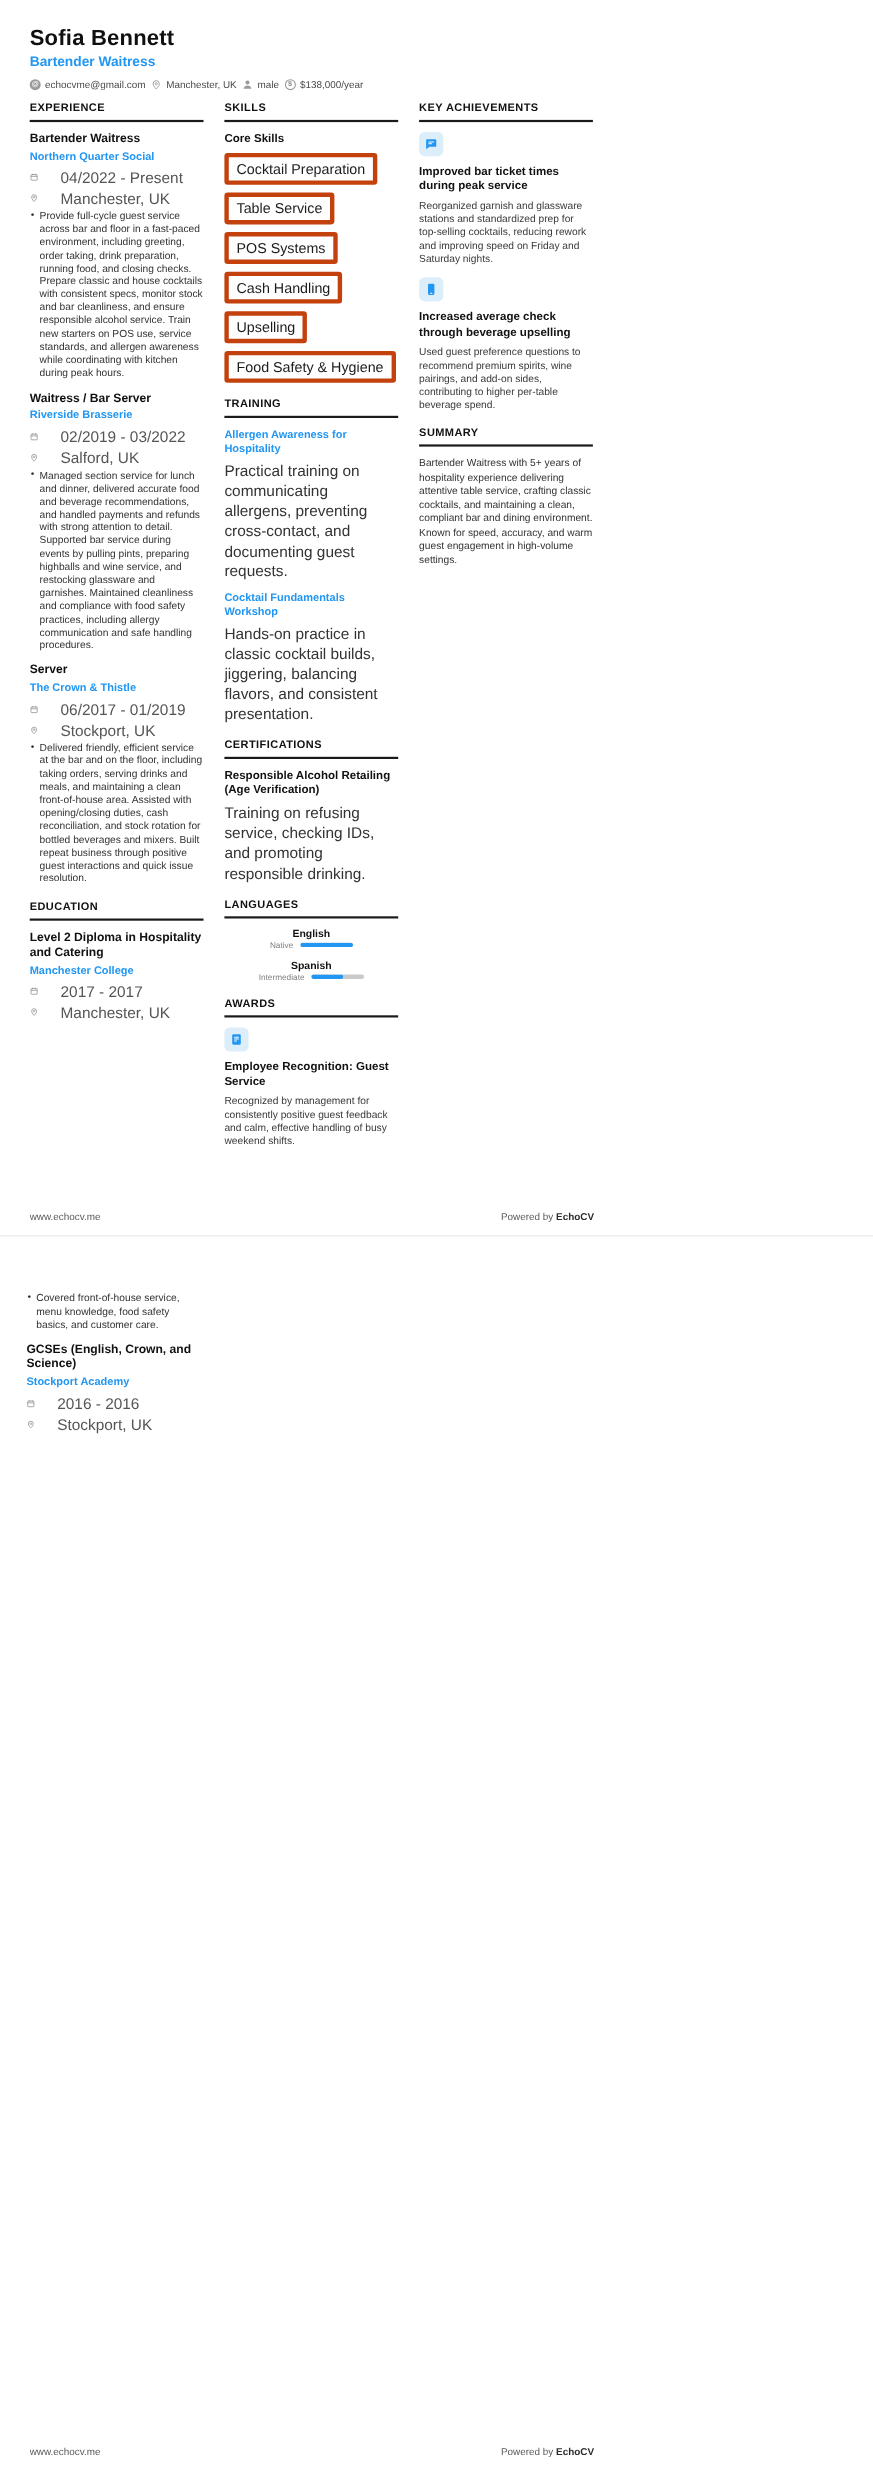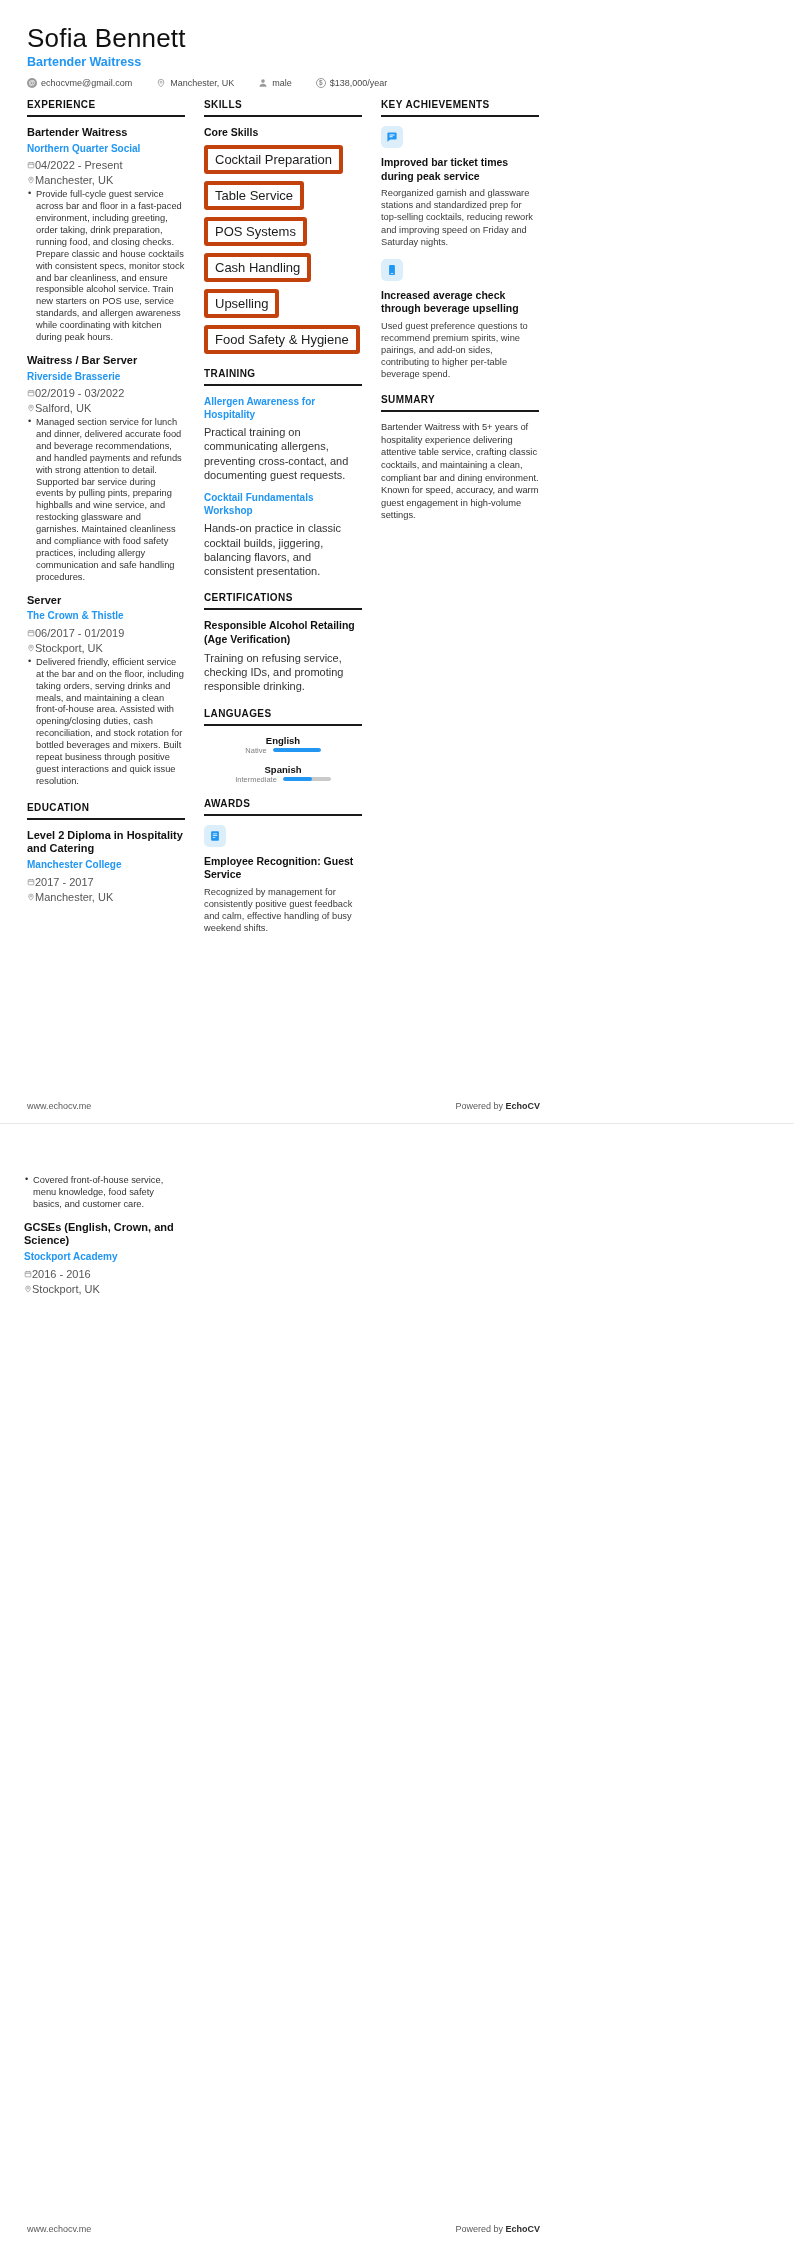--- a/index.html
+++ b/index.html
@@ -6,57 +6,57 @@
   * { margin:0; padding:0; box-sizing:border-box; }
   html, body { background:#ffffff; }
   body { width:794px; font-family:"Liberation Sans", sans-serif; color:#222; }
 
   .page { position:relative; width:794px; height:1123px; background:#fff; overflow:hidden; }
   .page2 { border-top:1px solid #e8e8e8; }
   .content { padding:25px 0 0 27px; width:567px; }
   .content2 { padding-top:40px;padding-left:24px; }
 
   
-  .name { font-size:26px; line-height:1.05; font-weight:normal; color:#101010; letter-spacing:.2px; }
+  .name { font-size:20px; line-height:1.05; font-weight:bold; color:#101010; letter-spacing:.2px; }
   .job-title { margin-top:4px; font-size:12.5px; line-height:1.1; color:var(--accent); font-weight:bold; }
-  .contact-row { display:flex; align-items:center; gap:24px; margin-top:8px; }
+  .contact-row { display:flex; align-items:center; gap:5px; margin-top:8px; }
   .contact-item { display:flex; align-items:center; gap:4px; font-size:9px; color:#4a4a4a; }
   .ci { width:10px; height:10px; color:#9a9a9a; flex:0 0 10px; }
   .ci-disc { width:10px; height:10px; background:#9a9a9a; border-radius:50%; color:#fff; font-size:6.5px;
              font-weight:bold; display:inline-flex; align-items:center; justify-content:center; line-height:1; }
   .ci-ring { width:10px; height:10px; border:1px solid #9a9a9a; border-radius:50%; color:#8a8a8a; font-size:6.5px;
              font-weight:bold; display:inline-flex; align-items:center; justify-content:center; line-height:1; }
 
   
   .columns { display:flex; gap:19px; margin-top:11px; }
   .col { width:158px; flex:0 0 158px; }
 
   
   .sec { margin-bottom:14px; }
   .sec-h { font-size:10px; font-weight:bold; color:#111; letter-spacing:.4px; padding-bottom:5px;
            border-bottom:2px solid var(--rule); margin-bottom:9px; }
 
   
   .job { margin-bottom:10px; }
   .role { font-size:11px; font-weight:bold; color:#111; line-height:1.25; }
   .company { font-size:10px; color:var(--accent); font-weight:bold; margin:3px 0 4px; line-height:1.25; }
-  .meta { display:flex; align-items:center; gap:0; font-size:11px; color:#555; margin-bottom:3px; }
+  .meta { display:flex; align-items:center; gap:20px; font-size:14px; color:#555; margin-bottom:3px; }
   .mi { width:8px; height:8px; flex:0 0 8px; color:#8a8a8a; }
   .bullet { position:relative; padding-left:9px; font-size:9.3px; line-height:1.28; color:#333; margin-top:3px; }
   .bullet::before { content:"\2022"; position:absolute; left:1px; top:-1px; color:#333; }
 
   
   .group-label { font-size:10.5px; font-weight:bold; color:#111; margin-bottom:7px; }
   .tags { display:flex; flex-wrap:wrap; gap:7px 6px; }
   .tag { border:4px solid #c2410c; border-radius:3px; padding:3px 7px; font-size:13px; color:#1c1c1c; white-space:nowrap; }
 
   
   .t-title { font-size:10px; color:var(--accent); font-weight:bold; line-height:1.3; margin-bottom:4px; }
   .c-title { font-size:10.5px; font-weight:bold; color:#111; line-height:1.3; margin-bottom:4px; }
-  .desc { font-size:11px; line-height:1.3; color:#333; margin-bottom:9px; }
+  .desc { font-size:14px; line-height:1.3; color:#333; margin-bottom:9px; }
 
   
   .lang-row { display:flex; align-items:center; justify-content:space-between; margin-bottom:9px;flex-direction:column; }
   .lang-name { font-size:9.5px; font-weight:bold; color:#111; }
   .lang-right { display:flex; align-items:center; gap:6px; }
   .lang-level { font-size:7.5px; color:#808080; }
   .lang-bar { width:48px; height:4px; border-radius:2px; background:#c9c9c9; overflow:hidden; display:inline-block; }
   .lang-fill { display:block; height:100%; background:var(--accent); border-radius:2px; }
 
   

